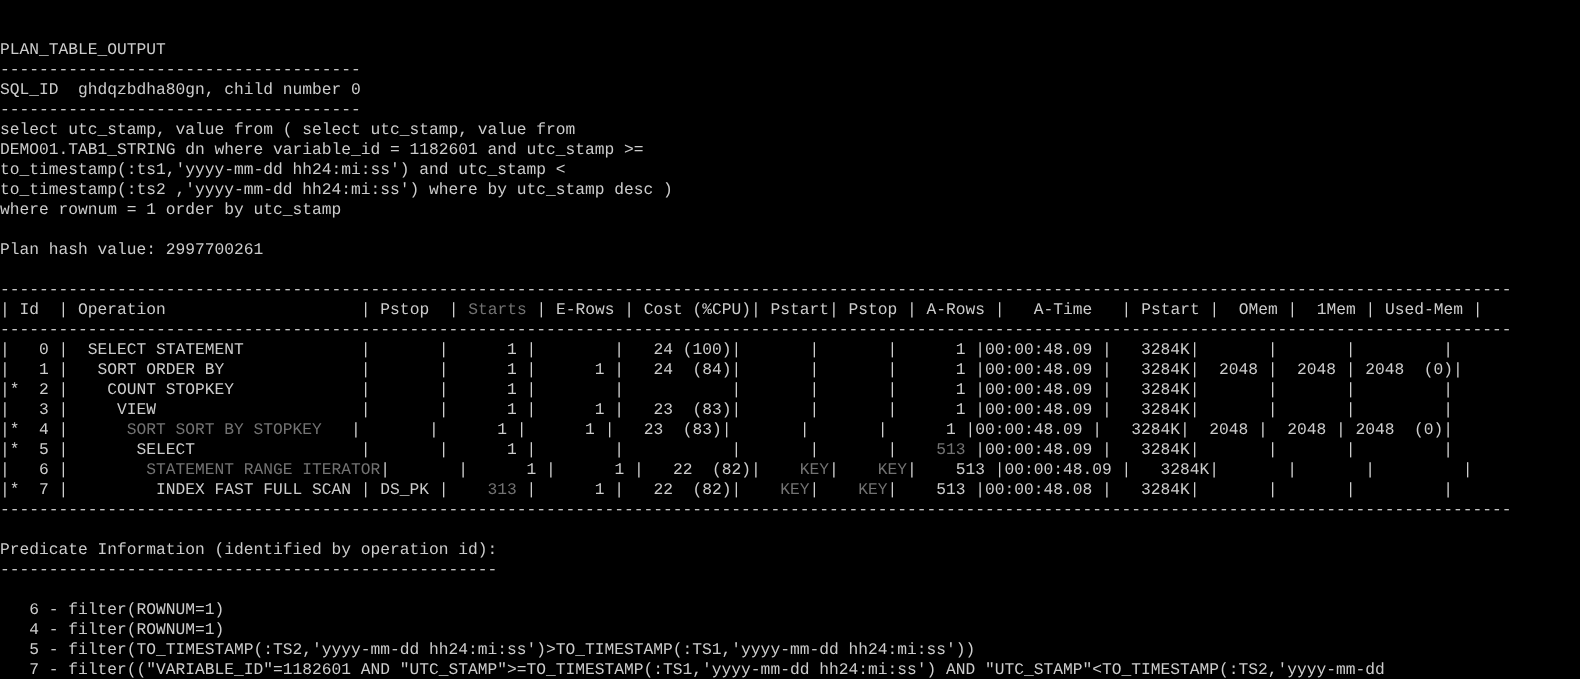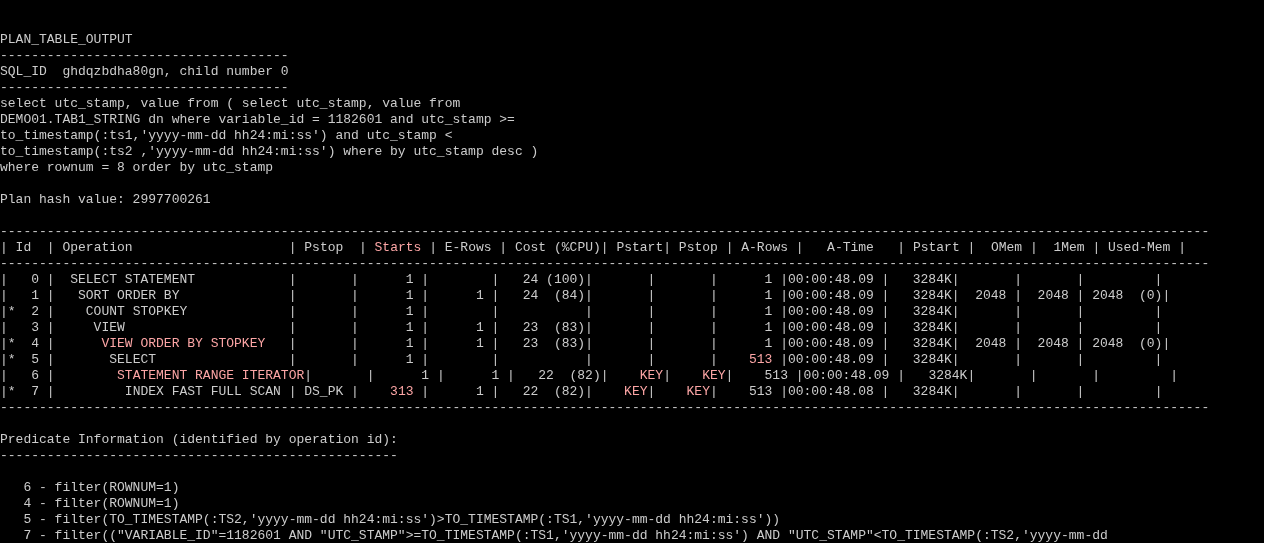--- a/index.html
+++ b/index.html
@@ -1,41 +1,41 @@
 <!DOCTYPE html>
 <html><head>
 <meta charset="utf-8">
 <style>
   html,body{margin:0;padding:0;background:#000;color:#ccc;width:1264px;height:543px;overflow:hidden}
   body{font-family:Consolas,'Courier New',monospace;font-size:13px;line-height:16px;white-space:pre}
-  .hl{color:#fca5a5}
+  .hl{color:#737373}
 </style>
 </head>
 <body>
 
 <div><span>PLAN_TABLE_OUTPUT</span>
 <span>-------------------------------------</span>
 <span>SQL_ID  ghdqzbdha80gn, child number 0</span>
 <span>-------------------------------------</span>
 <span>select utc_stamp, value from ( select utc_stamp, value from</span>
 <span>DEMO01.TAB1_STRING dn where variable_id = 1182601 and utc_stamp &gt;=</span>
 <span>to_timestamp(:ts1,'yyyy-mm-dd hh24:mi:ss') and utc_stamp &lt;</span>
 <span>to_timestamp(:ts2 ,'yyyy-mm-dd hh24:mi:ss') where by utc_stamp desc )</span>
-<span>where rownum = 8 order by utc_stamp</span>
+<span>where rownum = 1 order by utc_stamp</span>
 
 <span>Plan hash value: 2997700261</span>
 
 <span>-----------------------------------------------------------------------------------------------------------------------------------------------------------</span>
 | <span>Id</span>  | <span>Operation</span>                    | <span>Pstop</span>  | <span class="hl">Starts</span> | <span>E-Rows</span> | <span>Cost (%CPU)</span>| <span>Pstart</span>| <span>Pstop</span> | <span>A-Rows</span> |   <span>A-Time</span>   | <span>Pstart</span> |  <span>OMem</span> |  <span>1Mem</span> | <span>Used-Mem</span> |
 <span>-----------------------------------------------------------------------------------------------------------------------------------------------------------</span>
 <span id="plan-rows">|   0 |  <span>SELECT STATEMENT            </span>|       | <span>     1</span> |        |   24 (100)|       |       |      1 |00:00:48.09 |   3284K|       |       |         |
 |   1 |  <span> SORT ORDER BY              </span>|       | <span>     1</span> |      1 |   24  (84)|       |       |      1 |00:00:48.09 |   3284K|  2048 |  2048 | 2048  (0)|
 |*  2 |  <span>  COUNT STOPKEY             </span>|       | <span>     1</span> |        |           |       |       |      1 |00:00:48.09 |   3284K|       |       |         |
 |   3 |  <span>   VIEW                     </span>|       | <span>     1</span> |      1 |   23  (83)|       |       |      1 |00:00:48.09 |   3284K|       |       |         |
-|*  4 |  <span class="hl">    VIEW ORDER BY STOPKEY</span>   |       | <span>     1</span> |      1 |   23  (83)|       |       |      1 |00:00:48.09 |   3284K|  2048 |  2048 | 2048  (0)|
+|*  4 |  <span class="hl">    SORT SORT BY STOPKEY</span>   |       | <span>     1</span> |      1 |   23  (83)|       |       |      1 |00:00:48.09 |   3284K|  2048 |  2048 | 2048  (0)|
 |*  5 |  <span>     SELECT                 </span>|       | <span>     1</span> |        |           |       |       | <span class="hl">   513</span> |00:00:48.09 |   3284K|       |       |         |
 |   6 |  <span class="hl">      STATEMENT RANGE ITERATOR</span>|       | <span>     1</span> |      1 |   22  (82)| <span class="hl">   KEY</span>| <span class="hl">   KEY</span>|    513 |00:00:48.09 |   3284K|       |       |         |
 |*  7 |  <span>       INDEX FAST FULL SCAN </span>| DS_PK | <span class="hl">   313</span> |      1 |   22  (82)| <span class="hl">   KEY</span>| <span class="hl">   KEY</span>|    513 |00:00:48.08 |   3284K|       |       |         |
 </span><span>-----------------------------------------------------------------------------------------------------------------------------------------------------------</span>
 
 <span>Predicate Information (identified by operation id):</span>
 <span>---------------------------------------------------</span>
 
 <span>   6 - filter(ROWNUM=1)</span>
 <span>   4 - filter(ROWNUM=1)</span>

